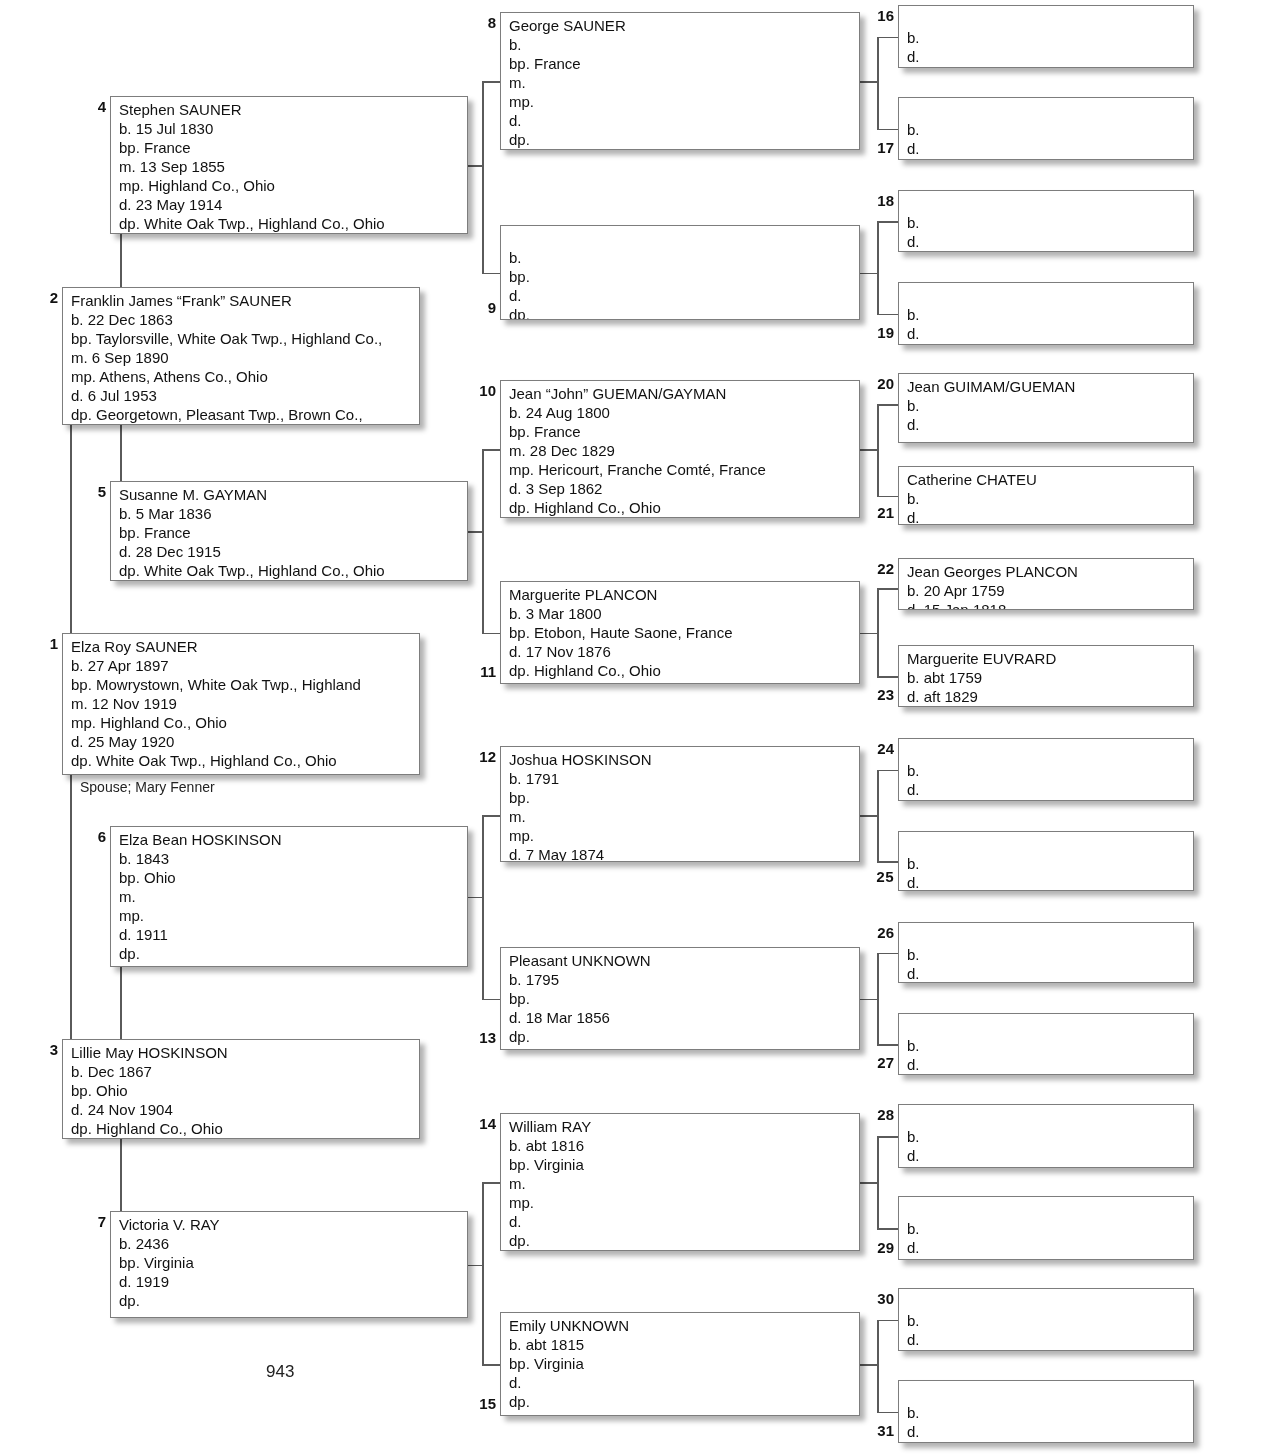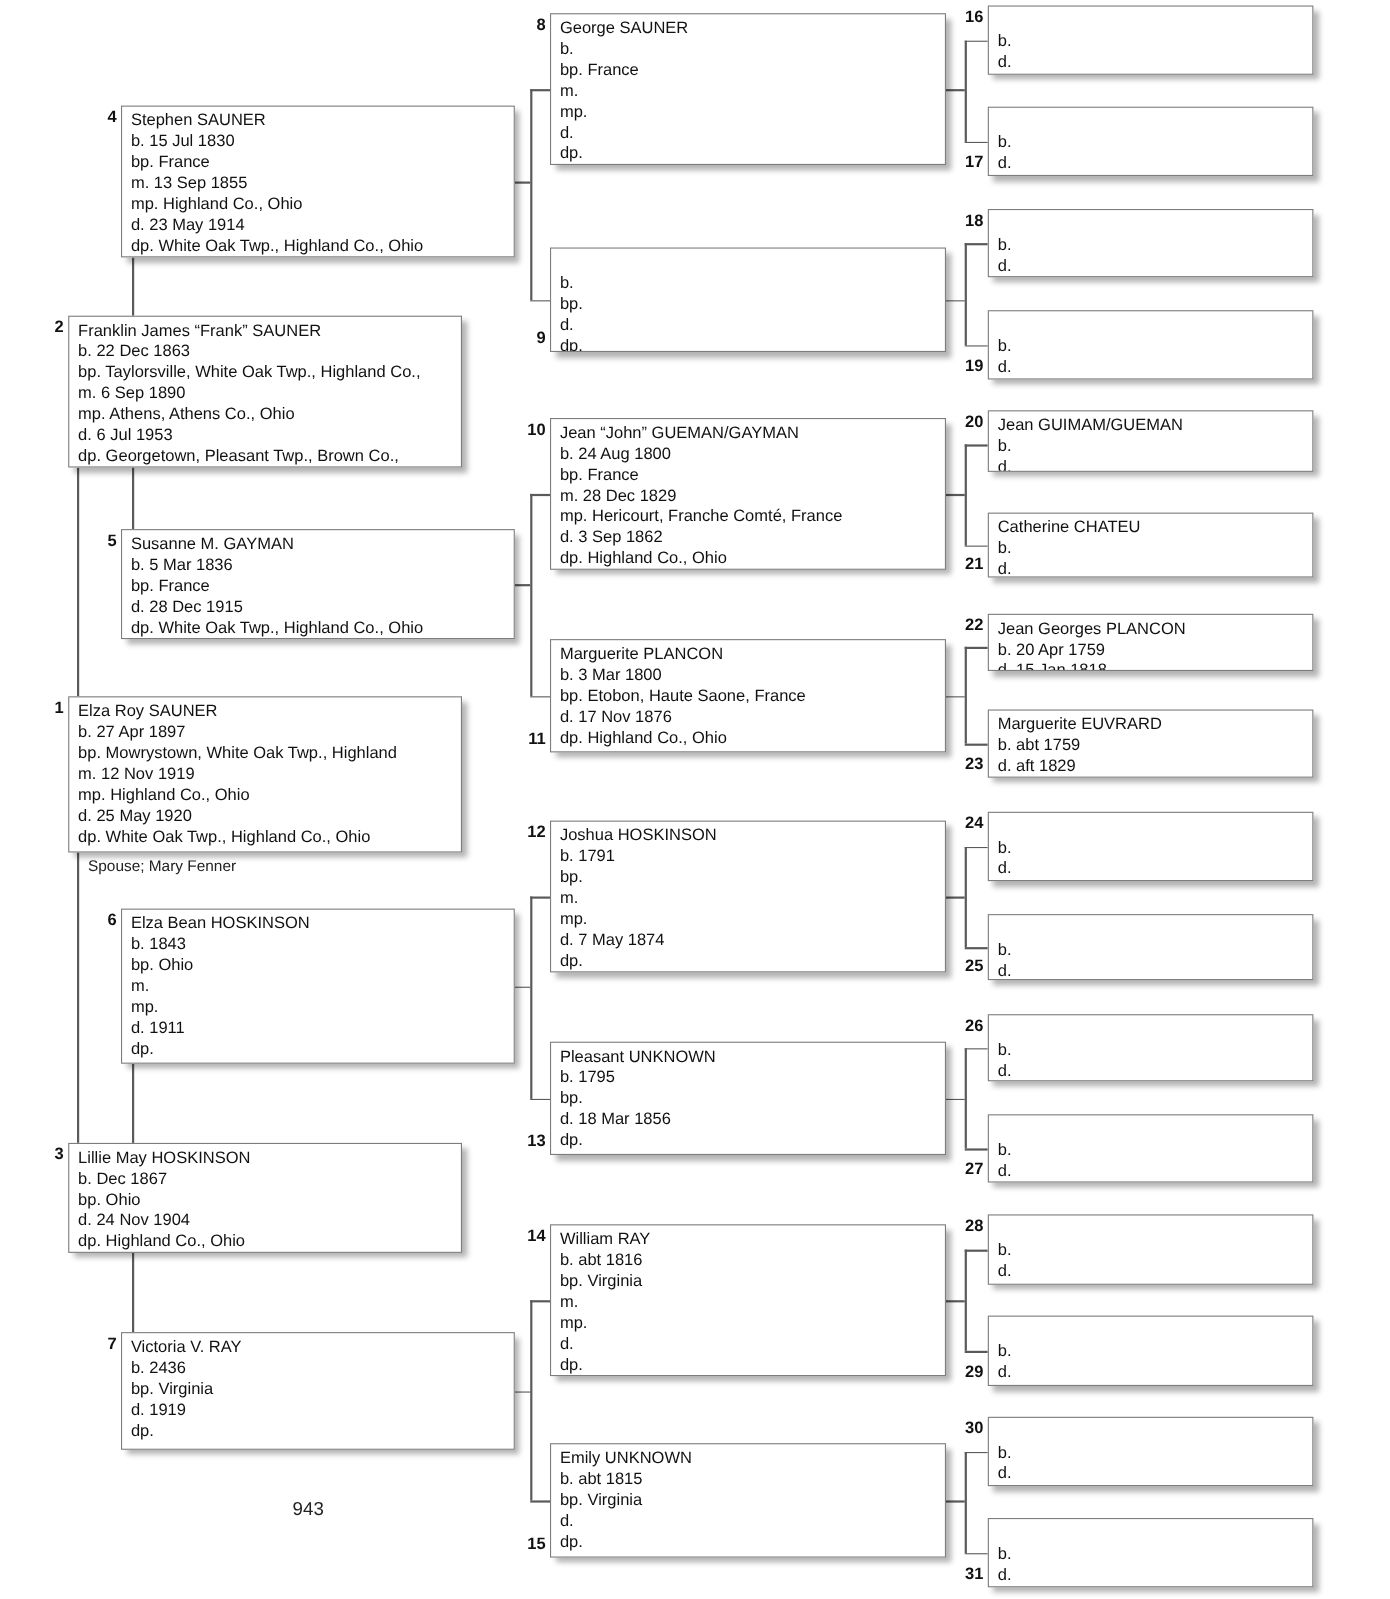--- a/index.html
+++ b/index.html
@@ -183,21 +183,21 @@
       </div>
       <div class="pnum" style="left: 468px; top: 382px;">10</div>
       <div class="pbox" style="left: 500px; top: 581px; width: 360px; height: 103px;">
         <div class="pline">Marguerite PLANCON</div>
         <div class="pline">b. 3 Mar 1800</div>
         <div class="pline">bp. Etobon, Haute Saone, France</div>
         <div class="pline">d. 17 Nov 1876</div>
         <div class="pline">dp. Highland Co., Ohio</div>
       </div>
       <div class="pnum" style="left: 468px; top: 663px;">11</div>
-      <div class="pbox" style="left: 500px; top: 746px; width: 360px; height: 138px;">
+      <div class="pbox" style="left: 500px; top: 746px; width: 360px; height: 116px;">
         <div class="pline">Joshua HOSKINSON</div>
         <div class="pline">b. 1791</div>
         <div class="pline">bp.</div>
         <div class="pline">m.</div>
         <div class="pline">mp.</div>
         <div class="pline">d. 7 May 1874</div>
         <div class="pline">dp.</div>
       </div>
       <div class="pnum" style="left: 468px; top: 748px;">12</div>
       <div class="pbox" style="left: 500px; top: 947px; width: 360px; height: 103px;">
@@ -243,21 +243,21 @@
         <div class="pline">b.</div>
         <div class="pline">d.</div>
       </div>
       <div class="pnum" style="left: 866px; top: 192px;">18</div>
       <div class="pbox" style="left: 898px; top: 282px; width: 296px; height: 63px;">
         <div class="pline"></div>
         <div class="pline">b.</div>
         <div class="pline">d.</div>
       </div>
       <div class="pnum" style="left: 866px; top: 324px;">19</div>
-      <div class="pbox" style="left: 898px; top: 373px; width: 296px; height: 56px;">
+      <div class="pbox" style="left: 898px; top: 373px; width: 296px; height: 70px;">
         <div class="pline">Jean GUIMAM/GUEMAN</div>
         <div class="pline">b.</div>
         <div class="pline">d.</div>
       </div>
       <div class="pnum" style="left: 866px; top: 375px;">20</div>
       <div class="pbox" style="left: 898px; top: 466px; width: 296px; height: 59px;">
         <div class="pline">Catherine CHATEU</div>
         <div class="pline">b.</div>
         <div class="pline">d.</div>
       </div>
@@ -278,21 +278,21 @@
         <div class="pline"></div>
         <div class="pline">b.</div>
         <div class="pline">d.</div>
       </div>
       <div class="pnum" style="left: 866px; top: 740px;">24</div>
       <div class="pbox" style="left: 898px; top: 831px; width: 296px; height: 60px;">
         <div class="pline"></div>
         <div class="pline">b.</div>
         <div class="pline">d.</div>
       </div>
-      <div class="pnum" style="left: 866px; top: 870px;">25</div>
+      <div class="pnum" style="left: 866px; top: 870px; font-family: Liberation Mono, monospace;">25</div>
       <div class="pbox" style="left: 898px; top: 922px; width: 296px; height: 61px;">
         <div class="pline"></div>
         <div class="pline">b.</div>
         <div class="pline">d.</div>
       </div>
       <div class="pnum" style="left: 866px; top: 924px;">26</div>
       <div class="pbox" style="left: 898px; top: 1013px; width: 296px; height: 62px;">
         <div class="pline"></div>
         <div class="pline">b.</div>
         <div class="pline">d.</div>

